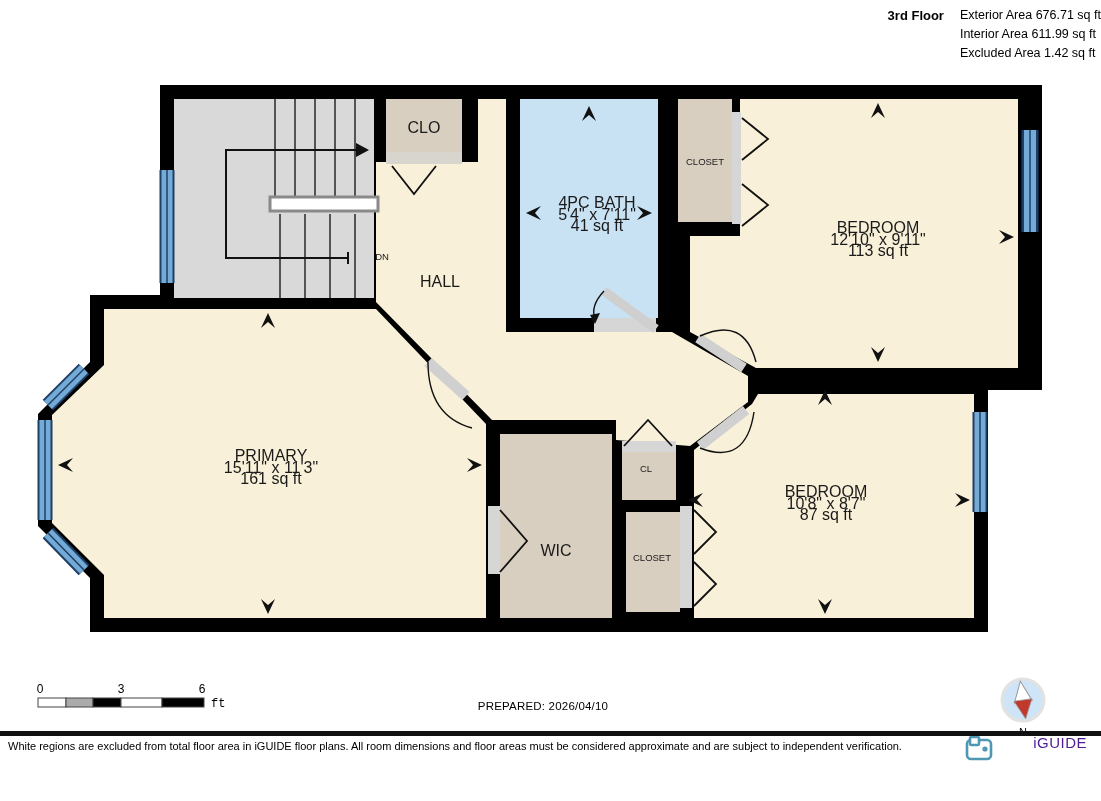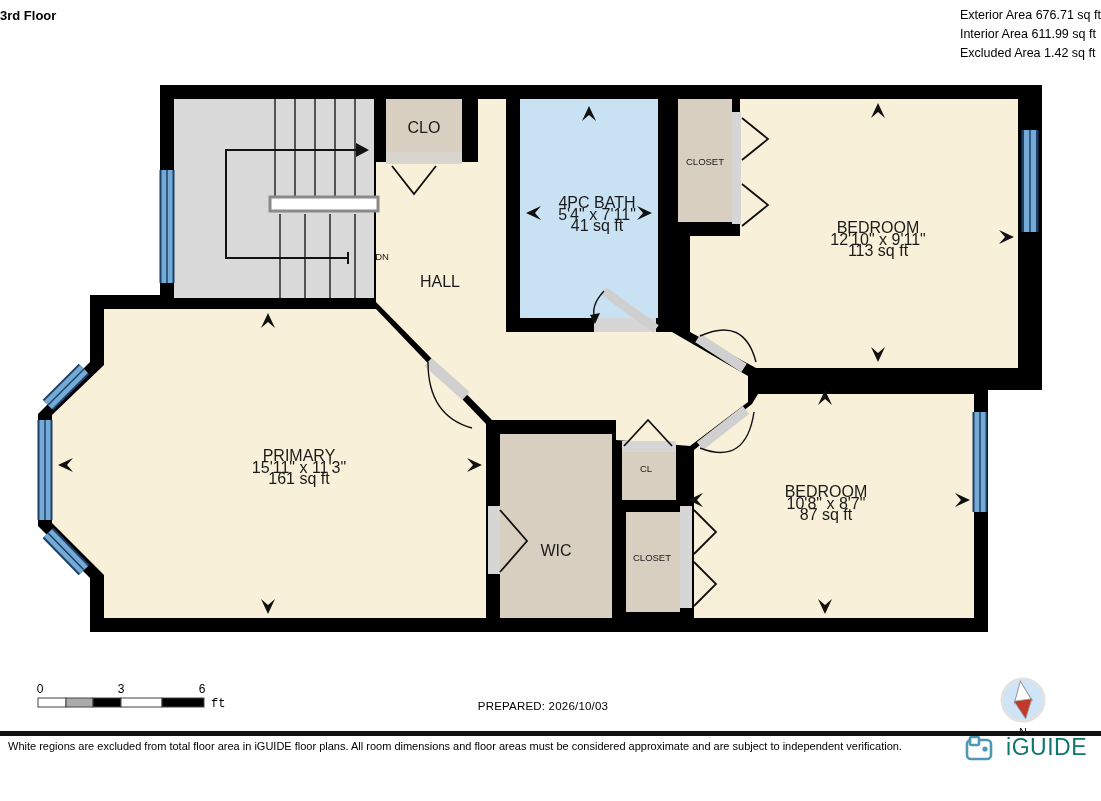--- a/index.html
+++ b/index.html
@@ -1,21 +1,21 @@
 <!DOCTYPE html>
 <html><head>
 <meta charset="utf-8">
 <style>
   html,body{margin:0;padding:0;background:#fff;}
   #page{position:relative;width:1101px;height:801px;background:#ffffff;
         font-family:"Liberation Sans", sans-serif;overflow:hidden;}
 
   
   .hdr{position:absolute;top:6px;left:0;width:100%;display:flex;
-       justify-content:space-between;gap:16px;}
+       justify-content:flex-end;gap:16px;}
   .hdr-title{font-size:13px;font-weight:bold;color:#000;line-height:19px;}
   .hdr-areas{font-size:12.5px;color:#000;line-height:19px;}
 
   
   #plan{position:absolute;left:0;top:0;width:1101px;height:801px;}
 
   
   .room-label{position:absolute;transform:translate(-50%,-50%);
       text-align:center;font-size:16px;line-height:11.5px;color:#1a1a1a;
       white-space:nowrap;}
@@ -24,21 +24,21 @@
   
   .scale-num{position:absolute;transform:translateX(-50%);font-size:12px;color:#000;}
   .scale-unit{position:absolute;font-size:12px;color:#000;font-family:Liberation Mono, monospace;}
   .prepared{position:absolute;left:543px;top:700px;transform:translateX(-50%);
       font-size:11.5px;color:#000;letter-spacing:.2px;}
   .north-label{position:absolute;left:1023px;top:726px;transform:translateX(-50%);
       font-size:11px;color:#000;}
   .divider{position:absolute;left:0;top:731px;width:1101px;height:5px;background:#111;}
   .disclaimer{position:absolute;left:8px;top:740px;font-size:11px;color:#000;}
   .brand{position:absolute;right:14px;top:734px;display:flex;align-items:center;gap:5px;}
-  .brand-text{font-size:23px;color:#0f766e;letter-spacing:.5px;}
+  .brand-text{font-size:15px;color:#4c1d95;letter-spacing:.5px;}
 </style>
 </head>
 <body>
 
 <div id="page">
 
   <div class="hdr">
     <div class="hdr-title">3rd Floor</div>
     <div class="hdr-areas">
       <div>Exterior Area 676.71 sq ft</div>
@@ -212,42 +212,42 @@
   </div>
 
   <div class="room-label small-label" style="left:705px;top:162px;">CLOSET</div>
 
   <div class="room-label" style="left:878px;top:239px;">
     <div>BEDROOM</div>
     <div>12'10" x 9'11"</div>
     <div>113 sq ft</div>
   </div>
 
-  <div class="room-label" style="left:271px;top:467px;margin-left:28px;">
+  <div class="room-label" style="left:271px;top:467px;">
     <div>PRIMARY</div>
     <div>15'11" x 11'3"</div>
     <div>161 sq ft</div>
   </div>
 
   <div class="room-label" style="left:556px;top:523px;margin-top:28px;">WIC</div>
   <div class="room-label small-label" style="left:646px;top:469px;">CL</div>
   <div class="room-label small-label" style="left:652px;top:558px;">CLOSET</div>
 
   <div class="room-label" style="left:826px;top:503px;">
     <div>BEDROOM</div>
     <div>10'8" x 8'7"</div>
     <div>87 sq ft</div>
   </div>
 
   <div class="scale-num" style="left:40px;top:682px;">0</div>
   <div class="scale-num" style="left:121px;top:682px;">3</div>
   <div class="scale-num" style="left:202px;top:682px;">6</div>
   <div class="scale-unit" style="left:211px;top:697px;">ft</div>
 
-  <div class="prepared">PREPARED: 2026/10/03</div>
+  <div class="prepared">PREPARED: 2026/04/10</div>
   <div class="north-label">N</div>
 
   <div class="divider"></div>
   <div class="disclaimer">White regions are excluded from total floor area in iGUIDE floor plans. All room dimensions and floor areas must be considered approximate and are subject to independent verification.</div>
 
   <div class="brand">
     <div style="width:27px;"></div>
     <div class="brand-text">iGUIDE</div>
   </div>
 

